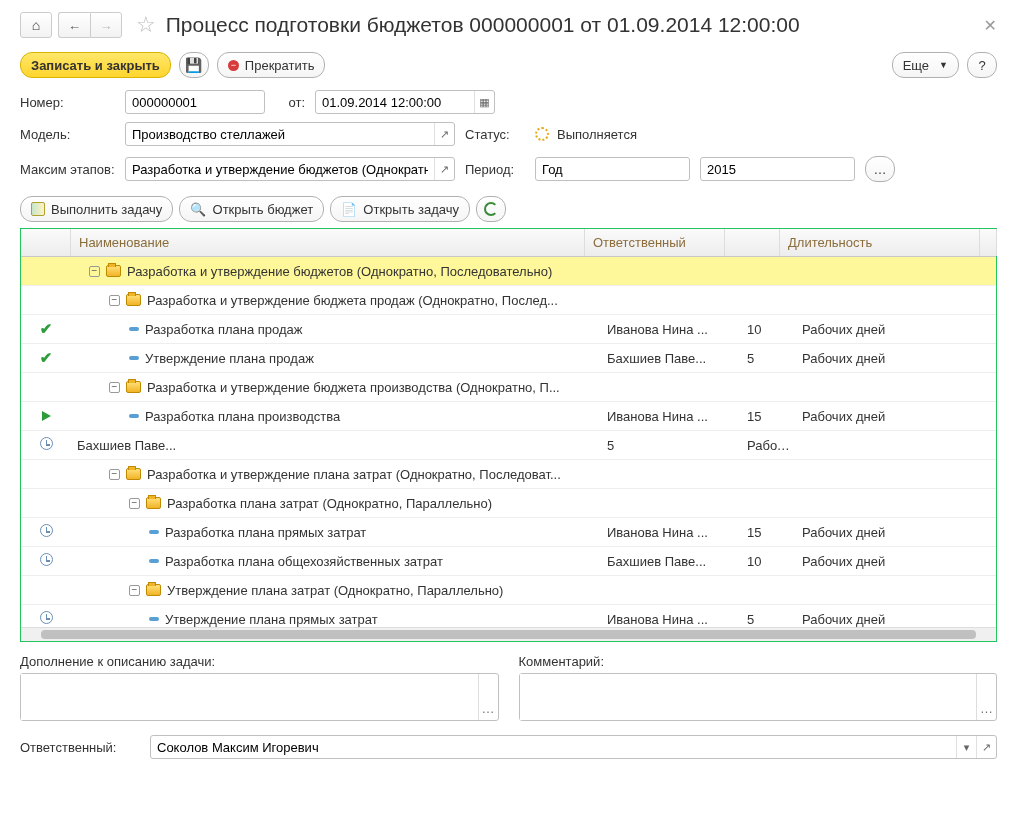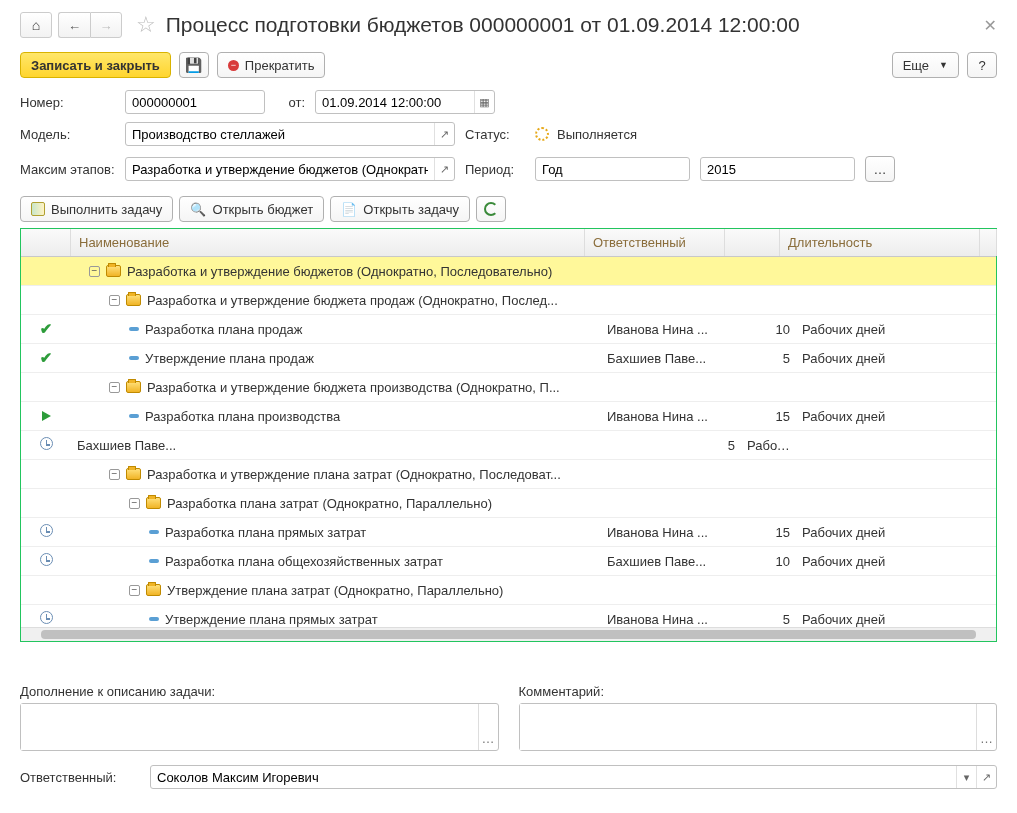--- a/index.html
+++ b/index.html
@@ -37,21 +37,21 @@
 .toolbar {
   display: flex;
   align-items: center;
   gap: 8px;
   margin-bottom: 12px;
 }
 .btn {
   height: 26px;
   border: 1px solid #b0b0b0;
   background: linear-gradient(#fff,#f5f5f5);
-  border-radius: 4px;
+  border-radius: 12px;
   padding: 0 10px;
   display: inline-flex;
   align-items: center;
   gap: 6px;
   cursor: pointer;
   font-size: 13px;
 }
 .btn-yellow {
   background: linear-gradient(#ffe76a,#ffd52e);
   border-color: #d9b300;
@@ -227,21 +227,21 @@
   left:20px; right:20px; top:2px; bottom:2px;
   background:#c0c0c0;
   border-radius:4px;
 }
 .bottom-area {
   display: grid;
   grid-template-columns: 1fr 1fr;
   gap: 20px;
   margin-top: 12px;
 }
-.bottom-label { margin-bottom: 4px; display: block; margin-top: 30px; }
+.bottom-label { margin-bottom: 4px; display: block; }
 .ta-wrap {
   display: flex;
   border: 1px solid #c0c0c0;
   border-radius: 3px;
   height: 48px;
 }
 .ta-wrap textarea {
   border: none;
   flex: 1;
   resize: none;
@@ -290,21 +290,21 @@
 }
 .icon-find { font-size: 13px; }
 .icon-refresh {
   width:14px;height:14px;
   border:2px solid #3a8a3a;
   border-radius:50%;
   border-right-color:transparent;
   display:inline-block;
   position:relative;
 }
-.dur-col { text-align:right; padding-left:8px; }
+.dur-col { text-align:left; padding-left:8px; }
 </style>
 </head>
 <body>
 
 <div class="topbar">
   <span class="navbtn">
       <span class="icon-home">⌂</span>
     </span>
   <span class="navgroup">
     <span class="navbtn">

